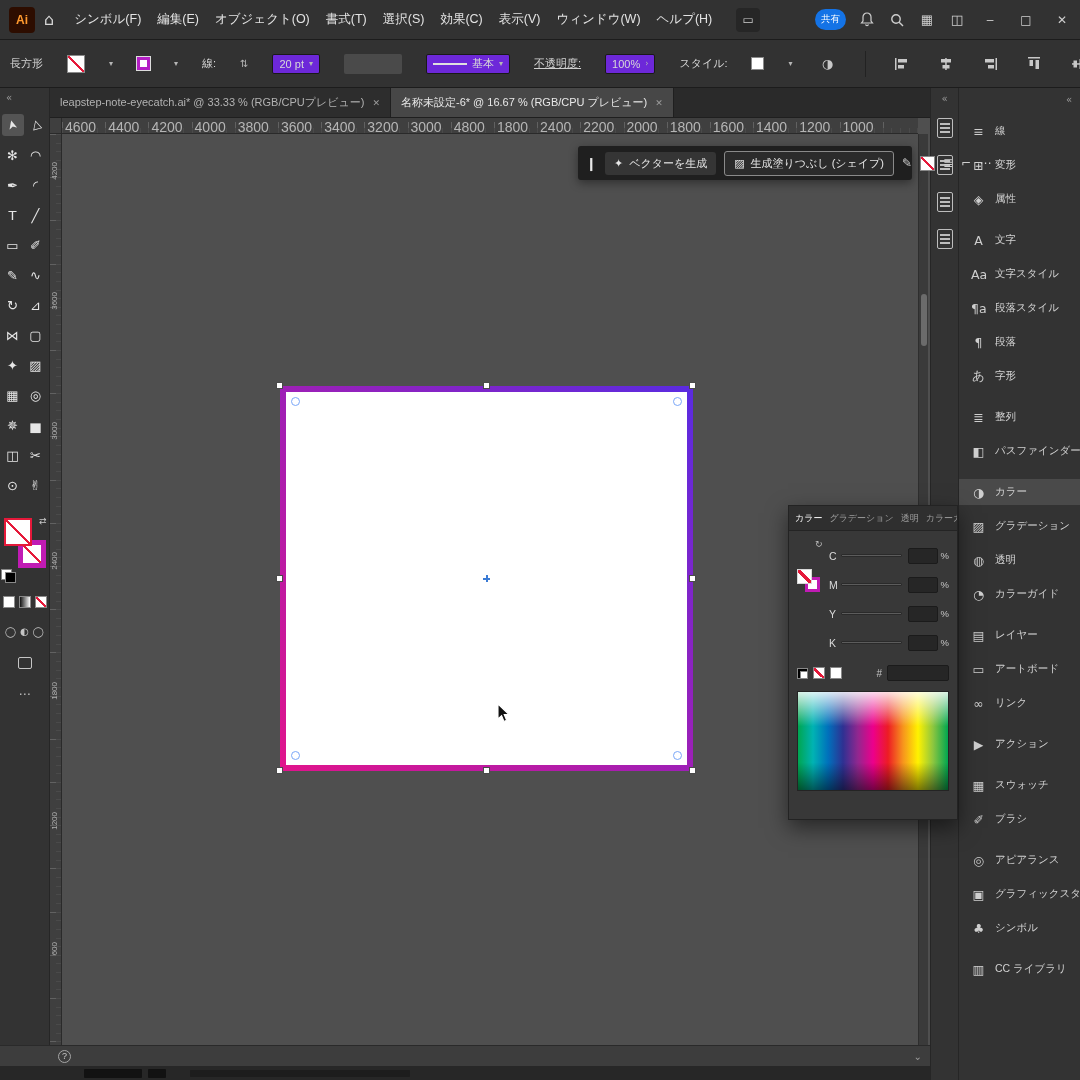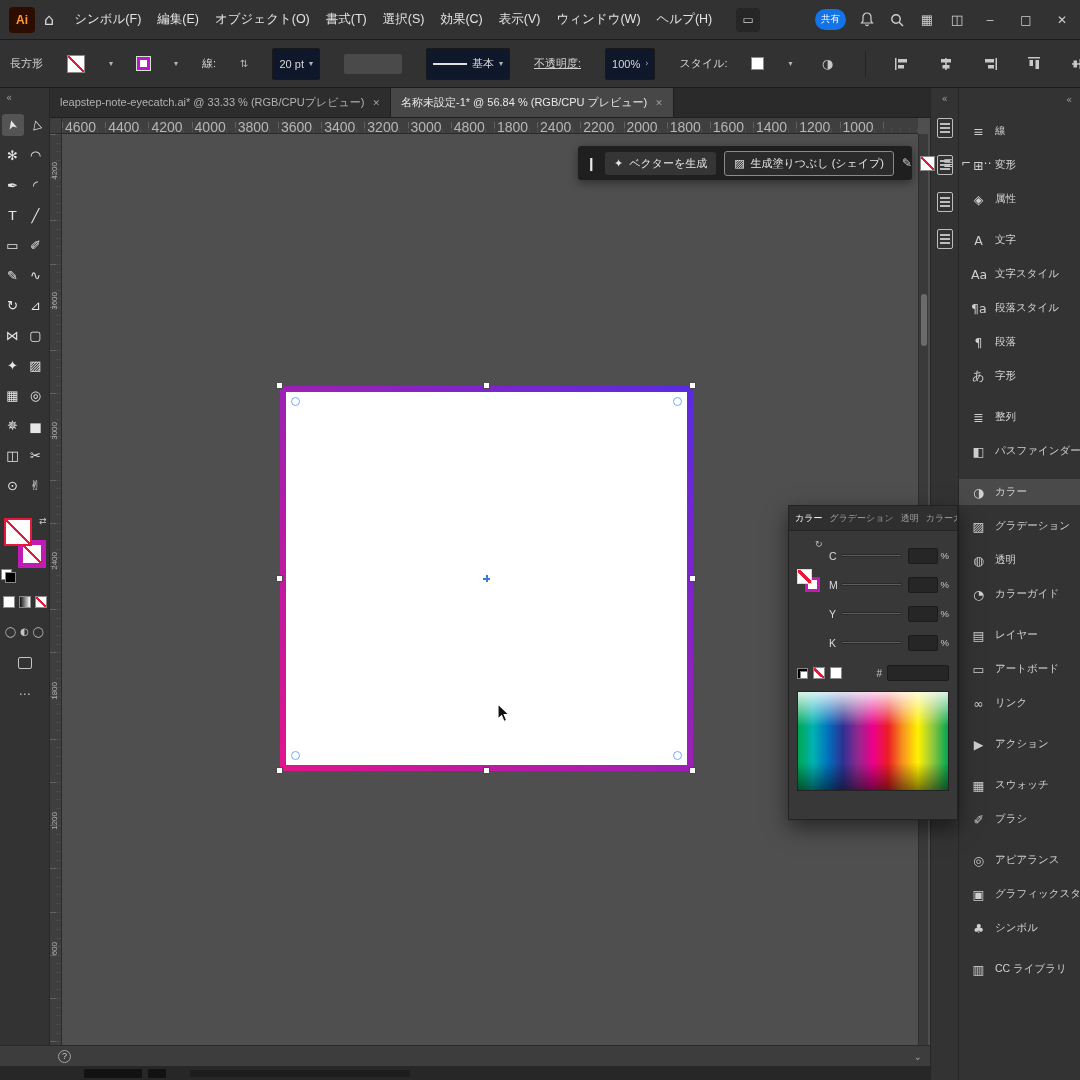--- a/index.html
+++ b/index.html
@@ -27,21 +27,21 @@
   
   .controlbar{position:absolute;left:0;top:40px;width:1080px;height:48px;background:#323232;
     border-bottom:1px solid #1c1c1c;display:flex;align-items:center;gap:24px;padding:0 10px;
     font-size:11px;color:#d8d8d8;z-index:59;overflow:hidden;white-space:nowrap}
   .swatch{width:18px;height:18px;background:#fff;border:1px solid #8a8a8a;position:relative;flex:none}
   .swatch.none::after{content:"";position:absolute;inset:0;
     background:linear-gradient(to top right,transparent 44%,#e5193a 44%,#e5193a 56%,transparent 56%)}
   .swatch.sm{width:13px;height:13px}
   .swatch.stroke-sw{border:3px solid #b31ec4;outline:1px solid #ddd}
   .dd{font-size:8px;color:#b5b5b5}
-  .field{background:#0f172a;border:1px solid #191919;height:32px;display:flex;align-items:center;
+  .field{background:#6d28d9;border:1px solid #191919;height:20px;display:flex;align-items:center;
     gap:5px;padding:0 6px;border-radius:2px}
   .disabled-box{width:58px;height:20px;background:#575757;border-radius:2px;opacity:.65;flex:none}
   .stroke-prev{width:34px;height:2px;background:#e0e0e0;flex:none}
   .cb-link{text-decoration:underline;color:#d0d0d0}
   .sep{width:1px;height:26px;background:#222;flex:none;margin:0 2px}
   .icon-btn{width:22px;height:22px;display:flex;align-items:center;justify-content:center;
     color:#c8c8c8;font-size:13px;border-radius:2px;flex:none}
   .al-btn{width:20px;height:20px;display:flex;align-items:center;justify-content:center;flex:none}
   .al-btn svg{fill:#c8c8c8}
   .rot90{transform:rotate(90deg)}
@@ -319,21 +319,21 @@
     <button class="icon-btn g">◫</button>
     <button class="icon-btn g">≡</button>
   </div>
 
   <div class="tabbar">
     <div class="tab inactive">
       <span>leapstep-note-eyecatch.ai* @ 33.33 % (RGB/CPUプレビュー)</span>
       <span class="x g">✕</span>
     </div>
     <div class="tab active">
-      <span>名称未設定-1* @ 56.84 % (RGB/CPU プレビュー)</span>
+      <span>名称未設定-6* @ 16.67 % (RGB/CPU プレビュー)</span>
       <span class="x g">✕</span>
     </div>
   </div>
 
   <div class="ruler-corner"></div>
   <div class="ruler-h">
     <span>4600</span><span>4400</span><span>4200</span><span>4000</span><span>3800</span><span>3600</span><span>3400</span><span>3200</span><span>3000</span><span>4800</span><span>1800</span><span>2400</span><span>2200</span><span>2000</span><span>1800</span><span>1600</span><span>1400</span><span>1200</span><span>1000</span>
   </div>
   <div class="ruler-v">
     <span style="top:28px">4200</span>

